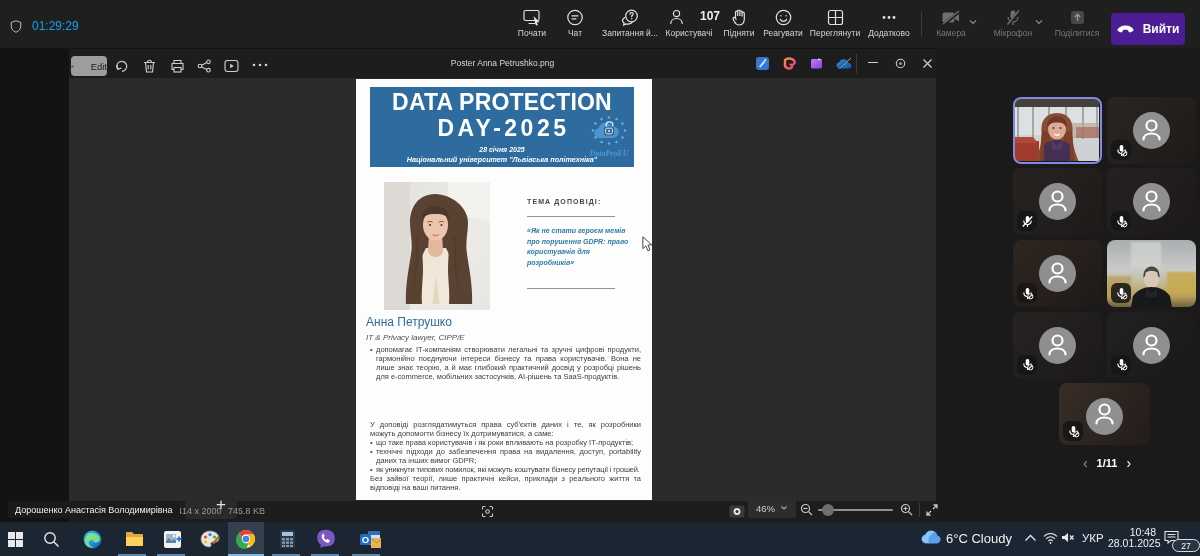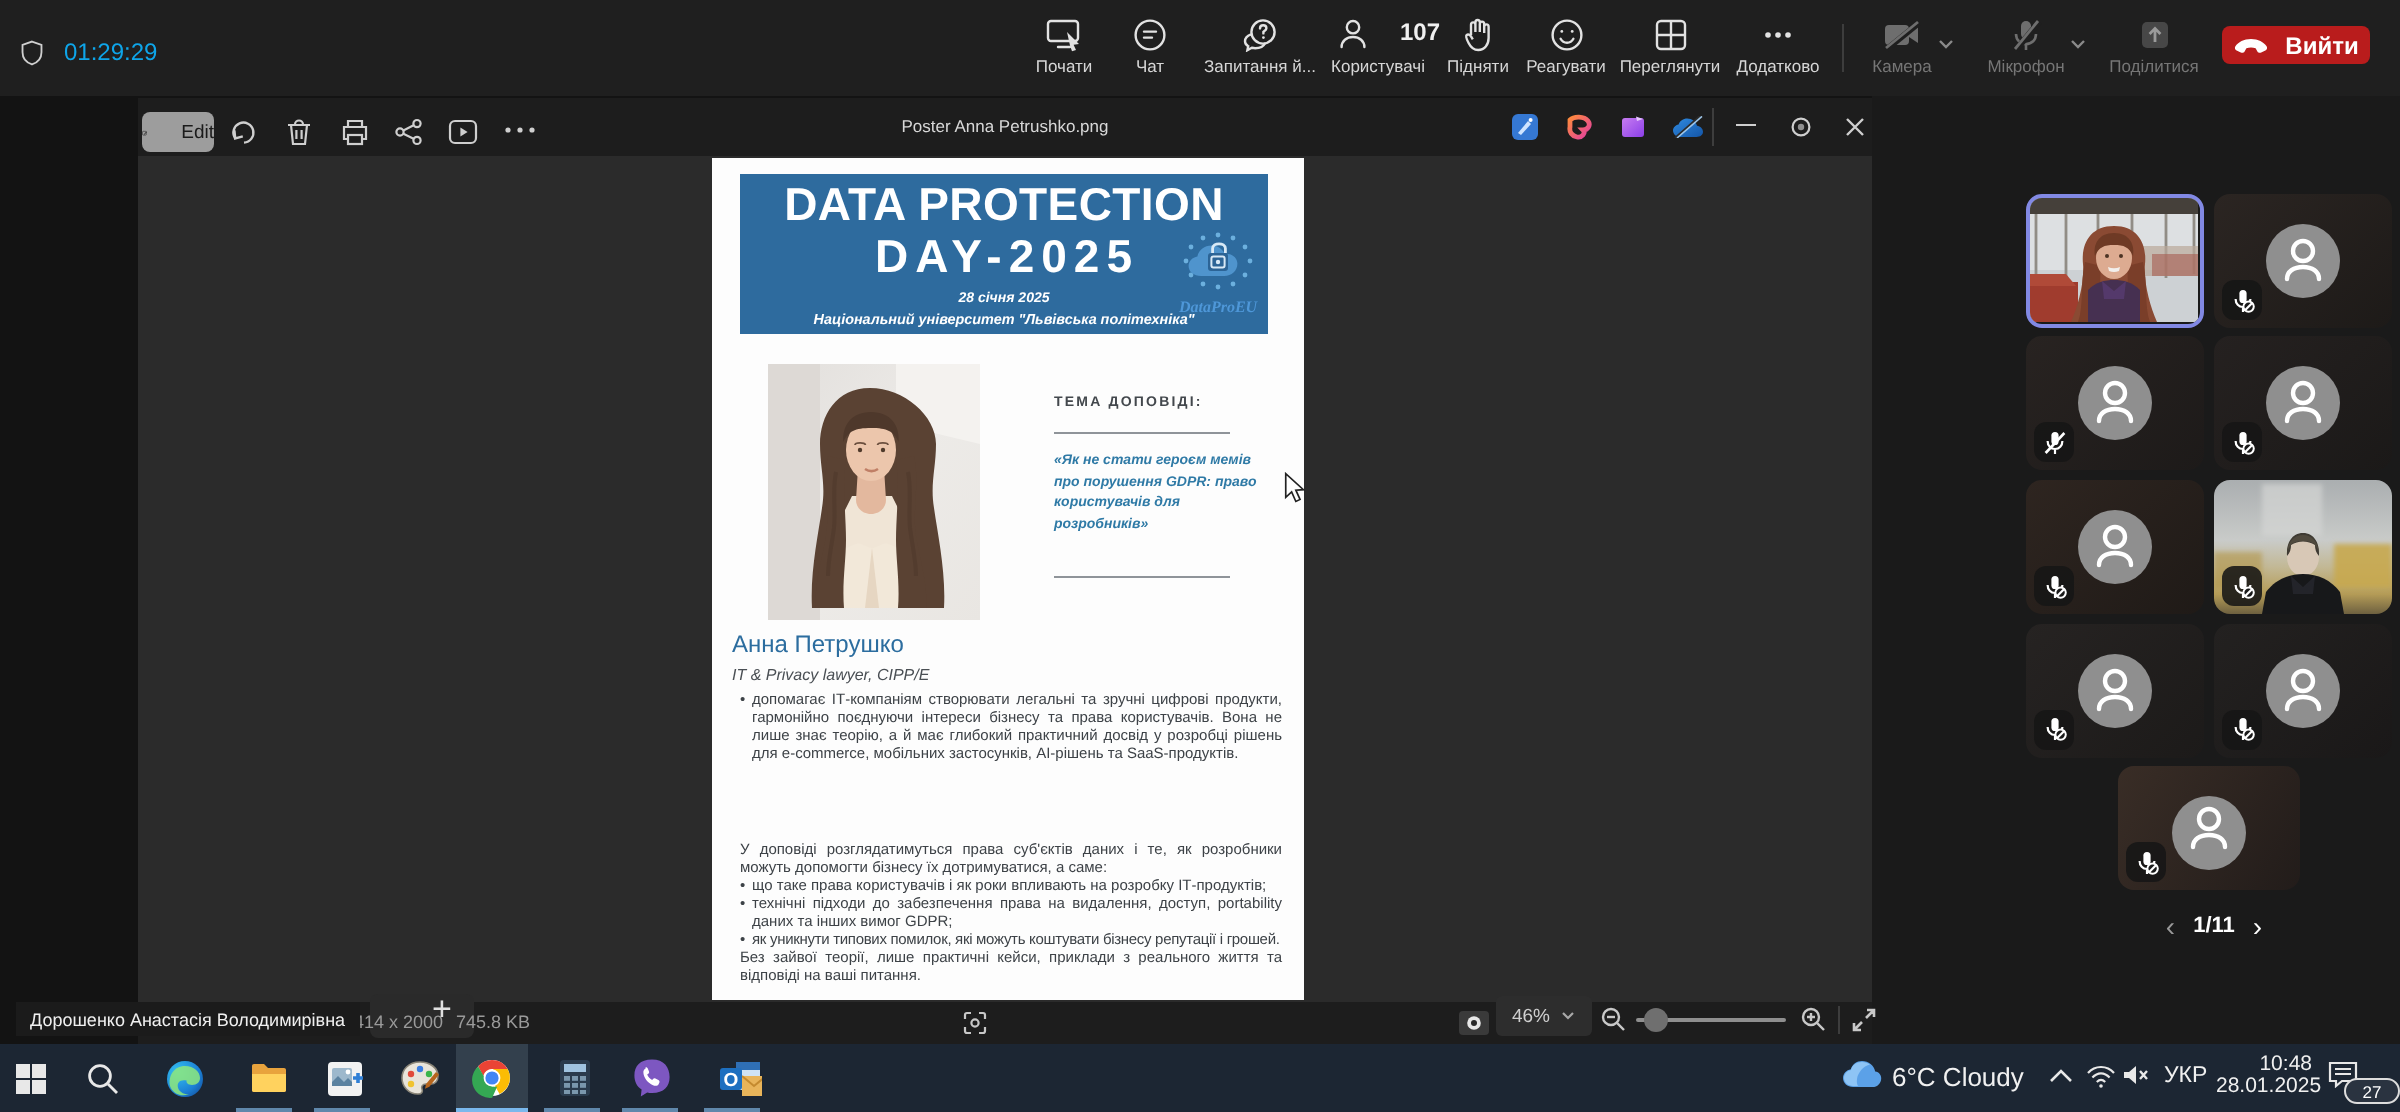--- a/index.html
+++ b/index.html
@@ -5,22 +5,22 @@
   * { margin:0; padding:0; box-sizing:border-box; }
   html,body { width:1200px; height:556px; overflow:hidden; background:#161616;
     font-family:"Liberation Sans", sans-serif; }
   .abs { position:absolute; }
   
   #topbar { position:absolute; left:0; top:0; width:1200px; height:48px; background:#1f1f1f; }
   .tb-item { position:absolute; top:9px; text-align:center; color:#dedede; }
   .tb-item .lbl { font-size:8.5px; color:#d6d6d6; display:block; margin-top:2px; }
   .tb-item.off .lbl { color:#767676; }
   .tb-item svg { display:block; margin:0 auto; }
-  #leavebtn { position:absolute; left:1111px; top:13px; width:74px; height:19px;
-     background:#b91c1c; border-radius:4px; color:#fff; font-size:12px; font-weight:bold;
+  #leavebtn { position:absolute; left:1111px; top:13px; width:74px; height:32px;
+     background:#4c1d95; border-radius:4px; color:#fff; font-size:12px; font-weight:bold;
      display:flex; align-items:center; justify-content:center; gap:9px; }
   
   #stage { position:absolute; left:0; top:48px; width:1200px; height:474px; background:#131313; }
   
   #pwin { position:absolute; left:69px; top:1px; width:867px; height:473px; background:#2b2b2b; }
   #ptitle { position:absolute; left:0; top:0; width:867px; height:29px; background:#1d1d1d; }
   #pcanvas { position:absolute; left:0; top:29px; width:867px; height:423px; background:#2b2b2b; }
   #pbottom { position:absolute; left:0; top:452px; width:867px; height:21px; background:#1d1d1d; }
   #editbtn { position:absolute; left:2px; top:7px; width:36px; height:20px; background:#9d9d9d;
      border-radius:4px; color:#1b1b1b; font-size:9.5px; display:flex; align-items:center; justify-content:center; gap:17px; }

